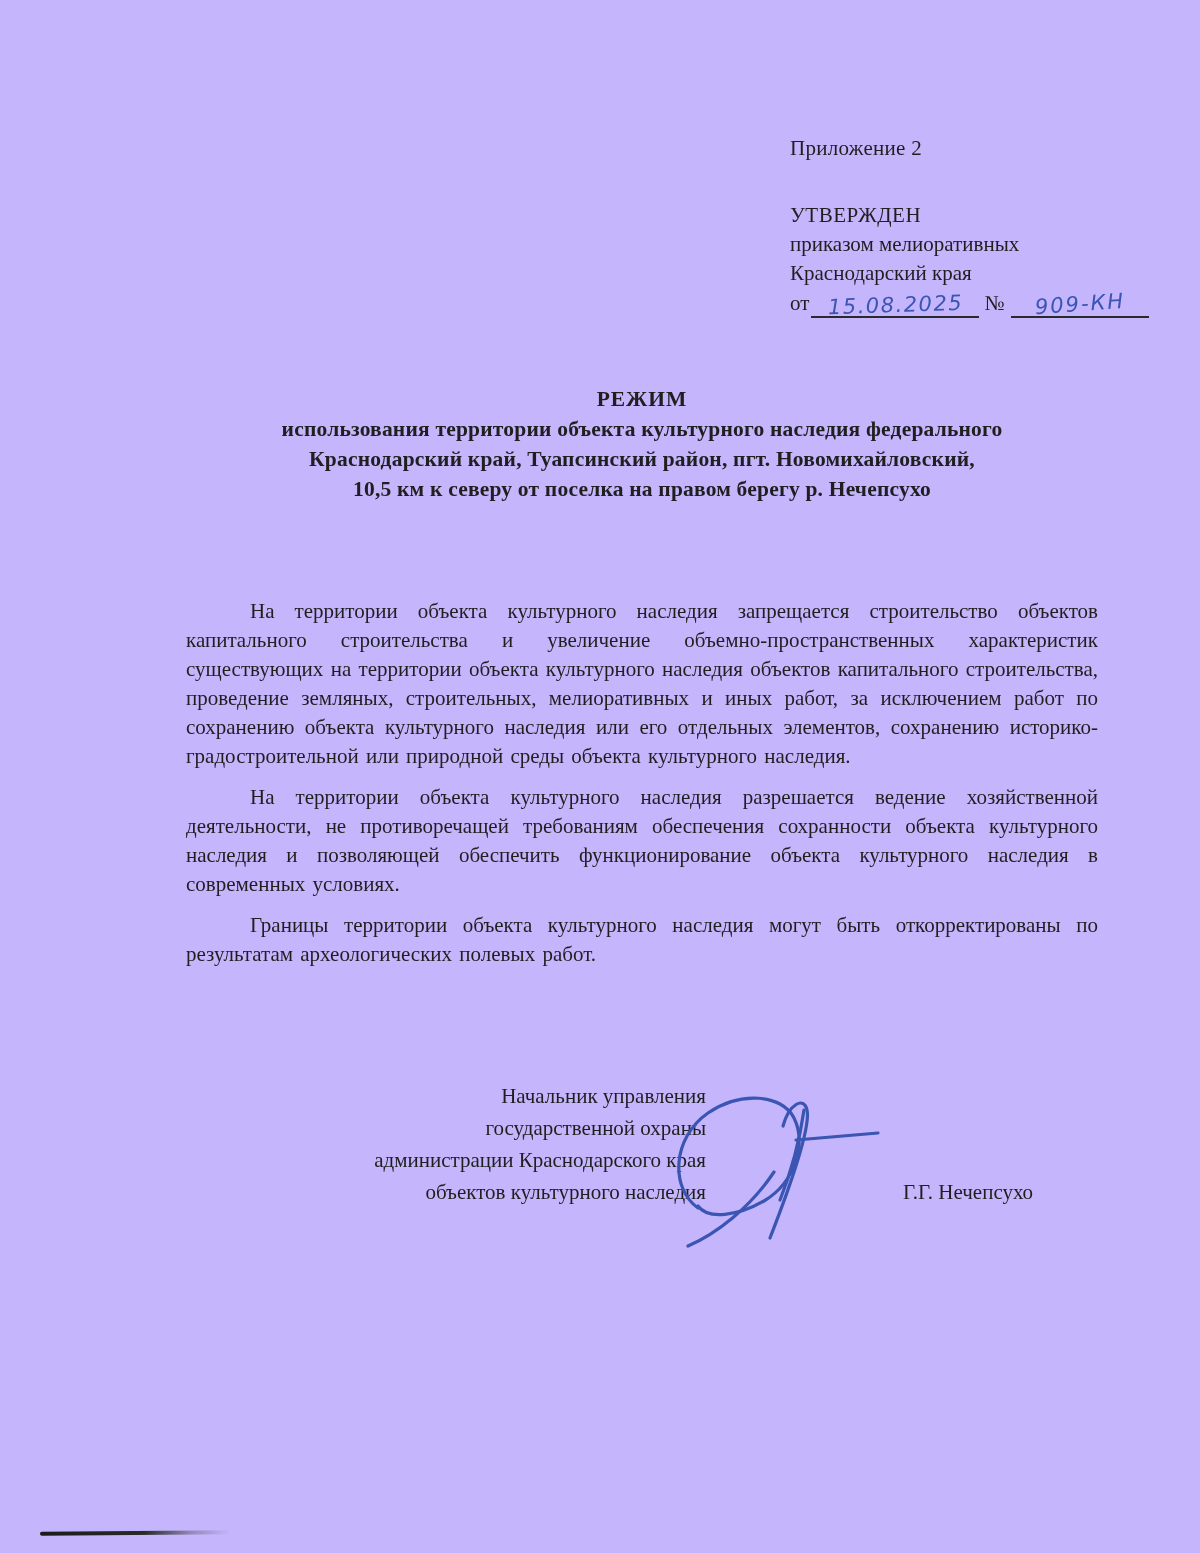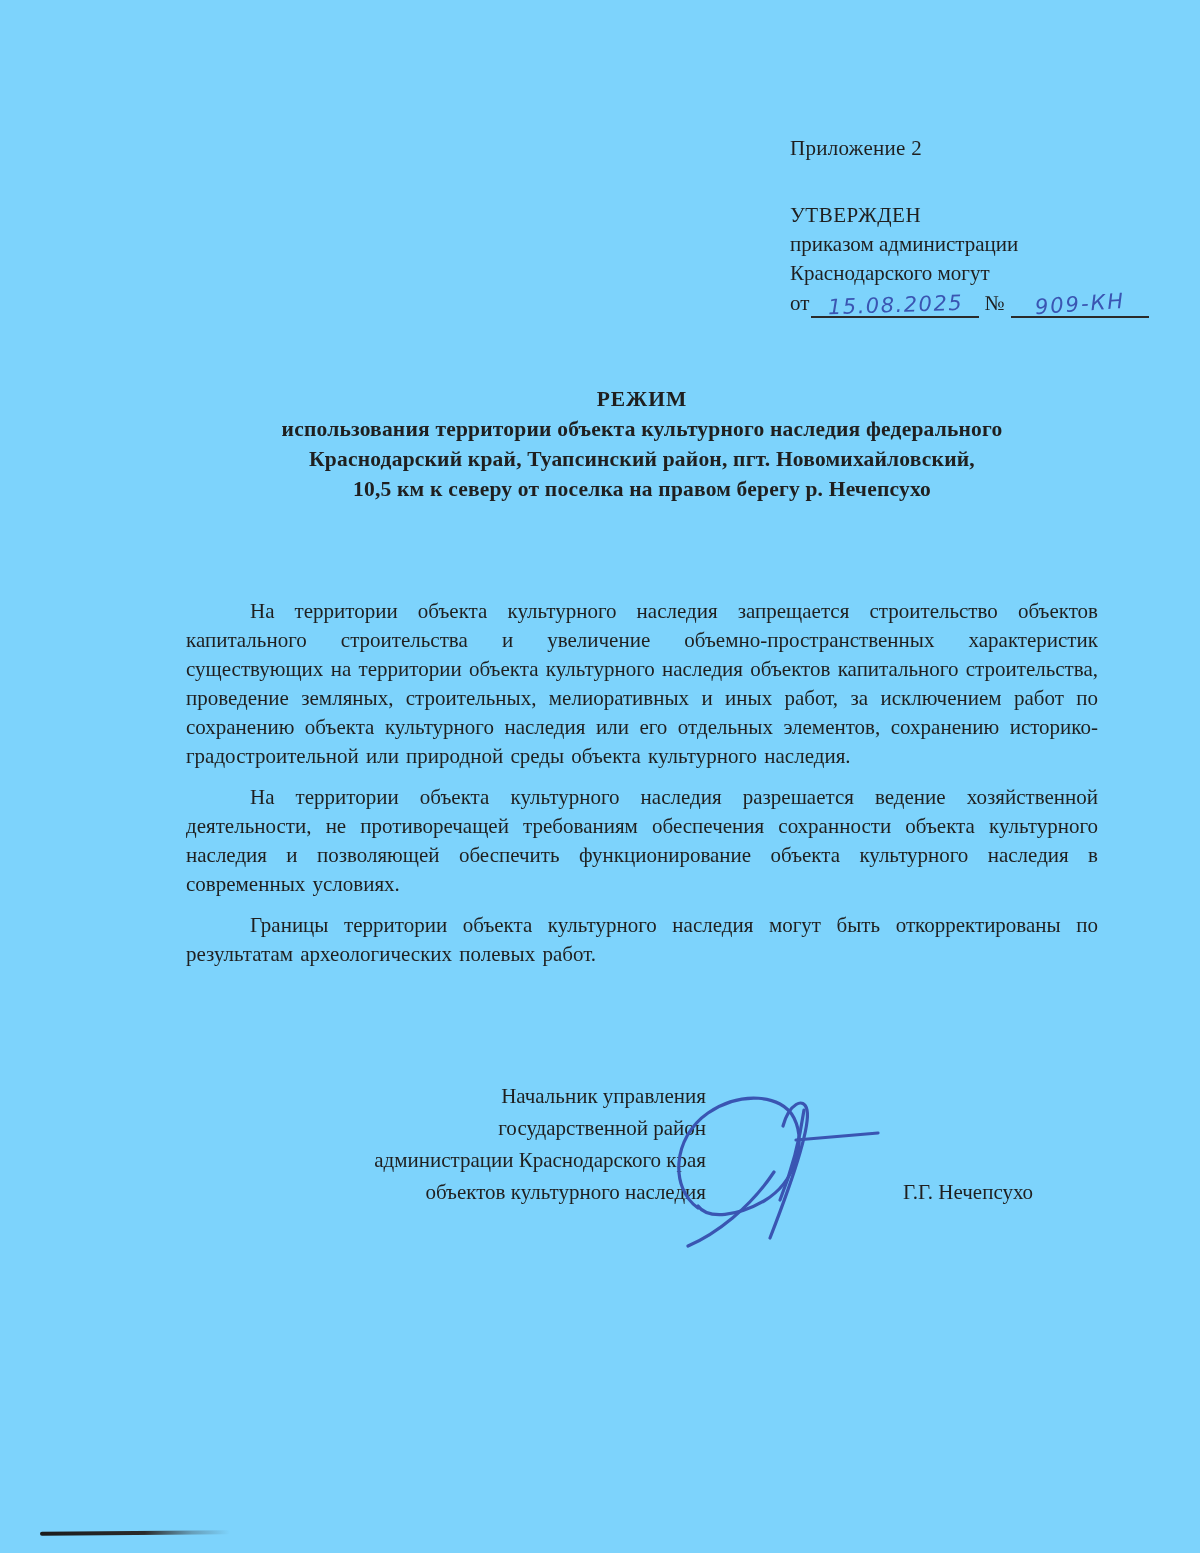--- a/index.html
+++ b/index.html
@@ -4,21 +4,21 @@
 <style>
   html, body {
     margin: 0;
     padding: 0;
     background: #ffffff;
   }
   .page {
     position: relative;
     width: 1200px;
     height: 1553px;
-    background: #7dd3fc;
+    background: #c4b5fd;
     font-family: "Liberation Serif", serif;
     color: #1f1f1f;
     overflow: hidden;
   }
   
   .approval {
     position: absolute;
     left: 790px;
     top: 134px;
     width: 380px;
@@ -126,22 +126,22 @@
   }
 </style>
 </head>
 <body>
 
 <div class="page">
 
   <div class="approval">
     <div class="appendix">Приложение 2</div>
     <div class="approved-word">УТВЕРЖДЕН</div>
-    <div>приказом администрации</div>
-    <div>Краснодарского могут</div>
+    <div>приказом мелиоративных</div>
+    <div>Краснодарский края</div>
     <div class="order-line">
       <span>от</span><span class="blank blank-date"><span class="handwriting">15.08.2025</span></span>
       <span>№</span><span class="blank blank-number"><span class="handwriting hw-number">909-КН</span></span>
     </div>
   </div>
 
   <div class="title-block">
     <div class="title-heading">РЕЖИМ</div>
     <div>использования территории объекта культурного наследия федерального</div>
     <div>Краснодарский край, Туапсинский район, пгт. Новомихайловский,</div>
@@ -149,21 +149,21 @@
   </div>
 
   <div class="body-block">
     <p>На территории объекта культурного наследия запрещается строительство объектов капитального строительства и увеличение объемно-пространственных характеристик существующих на территории объекта культурного наследия объектов капитального строительства, проведение земляных, строительных, мелиоративных и иных работ, за исключением работ по сохранению объекта культурного наследия или его отдельных элементов, сохранению историко-градостроительной или природной среды объекта культурного наследия.</p>
     <p>На территории объекта культурного наследия разрешается ведение хозяйственной деятельности, не противоречащей требованиям обеспечения сохранности объекта культурного наследия и позволяющей обеспечить функционирование объекта культурного наследия в современных условиях.</p>
     <p>Границы территории объекта культурного наследия могут быть откорректированы по результатам археологических полевых работ.</p>
   </div>
 
   <div class="sig-position">
     <div>Начальник управления</div>
-    <div>государственной район</div>
+    <div>государственной охраны</div>
     <div>администрации Краснодарского края</div>
     <div>объектов культурного наследия</div>
   </div>
 
   <svg class="sig-flourish" viewBox="0 0 250 160" fill="none" xmlns="http://www.w3.org/2000/svg">
     <g stroke="#3a55b2" stroke-width="3.2" stroke-linecap="round" fill="none">
       <path d="M46 120 C18 100 20 50 56 25 C88 3 130 6 142 30 C154 54 144 94 112 113 C86 128 56 132 46 118"></path>
       <path d="M131 38 C137 16 152 8 155 22 C158 36 146 78 118 150"></path>
       <path d="M152 22 C148 50 140 82 128 112"></path>
       <path d="M144 52 L226 45"></path>

